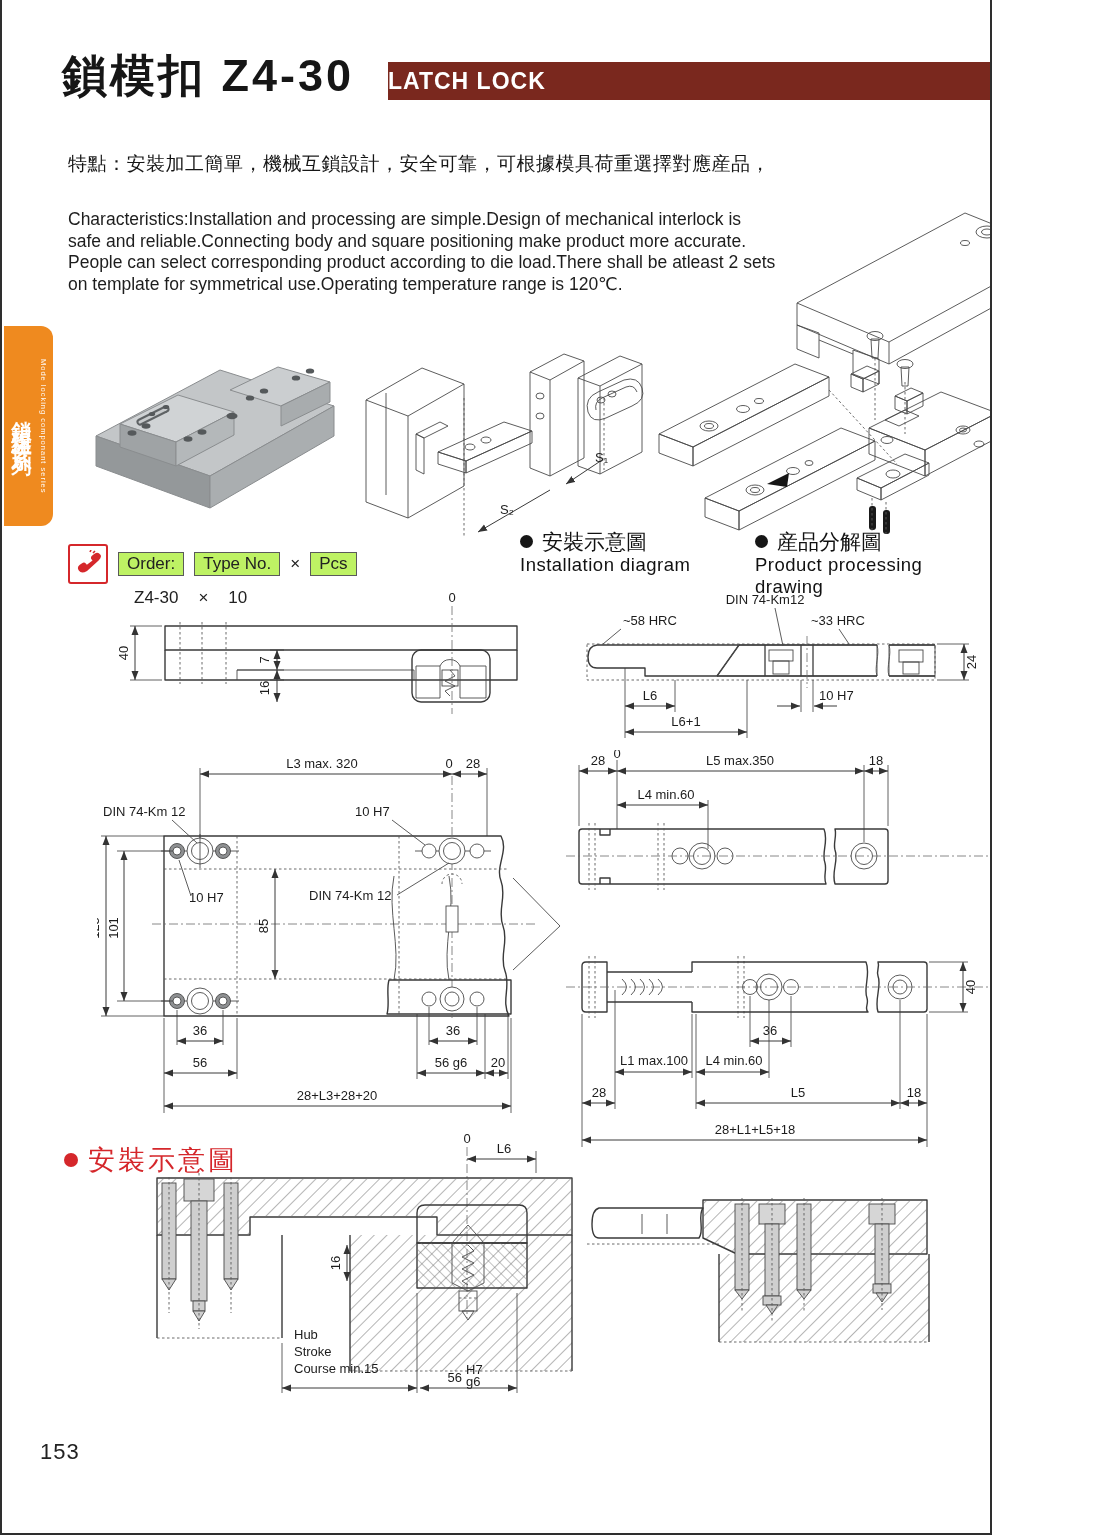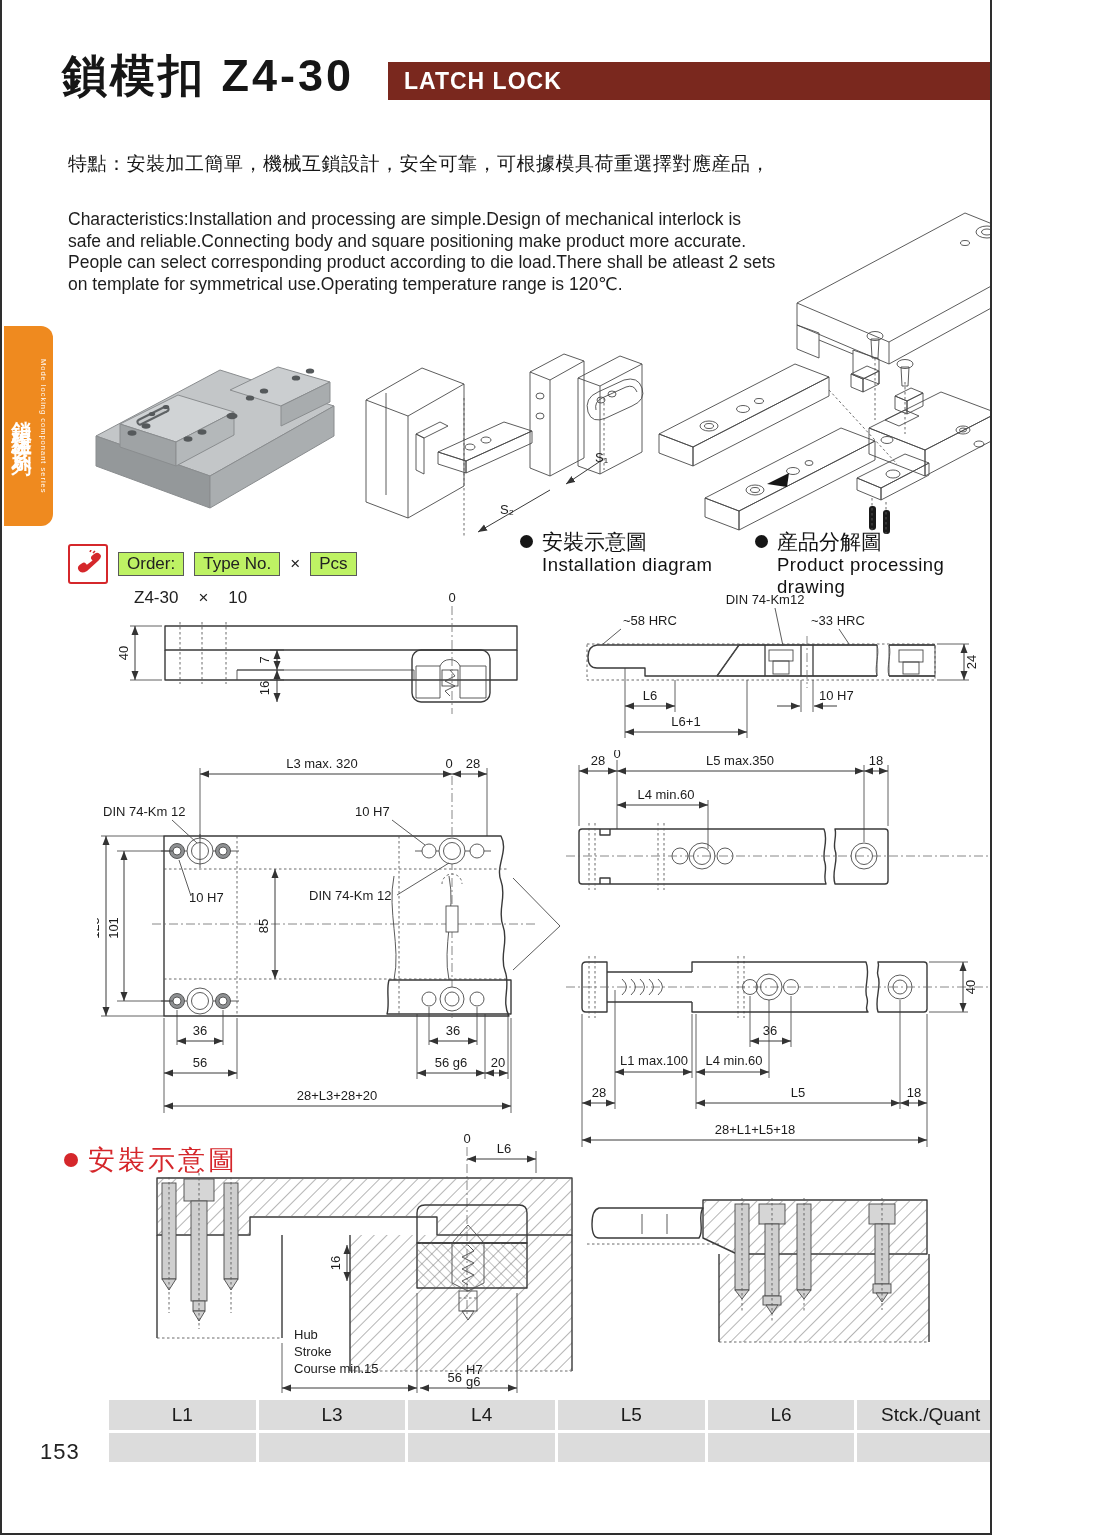--- a/index.html
+++ b/index.html
@@ -3,32 +3,32 @@
 <meta charset="utf-8">
 <style>
   *{margin:0;padding:0;box-sizing:border-box}
   html,body{background:#fff}
   body{font-family:"Liberation Sans","DejaVu Sans",sans-serif;color:#141414}
   .page{position:relative;width:992px;height:1535px;background:#fff;overflow:hidden;
         border-left:2px solid #2e2e2e;border-right:2px solid #2e2e2e;border-bottom:2px solid #2e2e2e}
   .abs{position:absolute}
   .title{left:60px;top:46px;font-size:45px;font-weight:bold;letter-spacing:3px;color:#161616}
   .banner{left:386px;top:62px;width:640px;height:38px;background:#7a281e;color:#fff;
-          font-weight:bold;font-size:23px;line-height:38px;padding-left:16px;letter-spacing:1px}
+          font-weight:bold;font-size:23px;line-height:38px;letter-spacing:1px}
   .zh{font-size:19px;letter-spacing:.5px;color:#161616}
   .intro-zh1{left:66px;top:151px}
   .intro-zh2{left:66px;top:184px}
   .intro-en{left:66px;top:209px;width:708px;font-size:17.5px;line-height:1.23;color:#1d1d1d}
   .side-tab{left:2px;top:326px;width:49px;height:200px;background:#ef8a1f;border-radius:0 12px 12px 0;
             display:flex;justify-content:center;align-items:center;gap:3px;padding:8px 2px}
   .side-zh{writing-mode:vertical-rl;color:#fff;font-size:20px;font-weight:bold;letter-spacing:7px}
   .side-en{writing-mode:vertical-rl;color:#fff;font-size:7.5px;letter-spacing:1px;opacity:.95}
   .caption{font-size:21px;color:#111;line-height:1.2}
   .caption .line1{display:flex;align-items:center;gap:9px}
-  .caption .en{font-size:18.5px;margin-left:22px;letter-spacing:.5px}
+  .caption .en{font-size:18.5px;letter-spacing:.5px}
   .bullet{display:inline-block;width:13px;height:13px;border-radius:50%;background:#161616;flex:0 0 auto}
   .red-heading{left:62px;top:1142px;color:#d5272b;font-size:27px;letter-spacing:3px;
                display:flex;align-items:center;gap:10px}
   .red-bullet{width:14px;height:14px;border-radius:50%;background:#d5272b;flex:0 0 auto}
   .order{left:66px;top:544px;width:330px;font-size:17px;color:#222}
   .order-row{display:flex;align-items:center;gap:10px}
   .obox{border:1.6px solid #5a5a5a;padding:1px 8px;display:inline-block;background:#bef264}
   .phone-box{width:40px;height:40px;border:2.5px solid #d5272b;border-radius:3px;
              display:flex;align-items:center;justify-content:center;background:#fff}
   .order-sample{display:flex;gap:20px;margin-top:4px;margin-left:66px}
@@ -513,38 +513,16 @@
       <rect x="210" y="12" width="14" height="86" fill="#cfcfcf"></rect>
       <polygon points="210,98 224,98 217,107" fill="#cfcfcf"></polygon>
       <rect x="282" y="12" width="26" height="20" fill="#d6d6d6"></rect>
       <rect x="288" y="32" width="14" height="60" fill="#cfcfcf"></rect>
       <rect x="286" y="92" width="18" height="9" fill="#cfcfcf"></rect>
       <polygon points="289,101 301,101 295,110" fill="#cfcfcf"></polygon>
     </g>
     <path class="dot" d="M155,6 V120 M185,6 V130 M217,6 V120 M295,6 V118"></path>
   </svg>
 
-  <table class="spec-table">
-    <thead>
-      <tr>
-        <th>L1</th>
-        <th>L3</th>
-        <th>L4</th>
-        <th>L5</th>
-        <th>L6</th>
-        <th>Stck./Quant</th>
-      </tr>
-    </thead>
-    <tbody>
-      <tr>
-        <td></td>
-        <td></td>
-        <td></td>
-        <td></td>
-        <td></td>
-        <td></td>
-      </tr>
-    </tbody>
-  </table>
 
   <div class="abs page-num">153</div>
 
 </div>
 
 </body></html>

